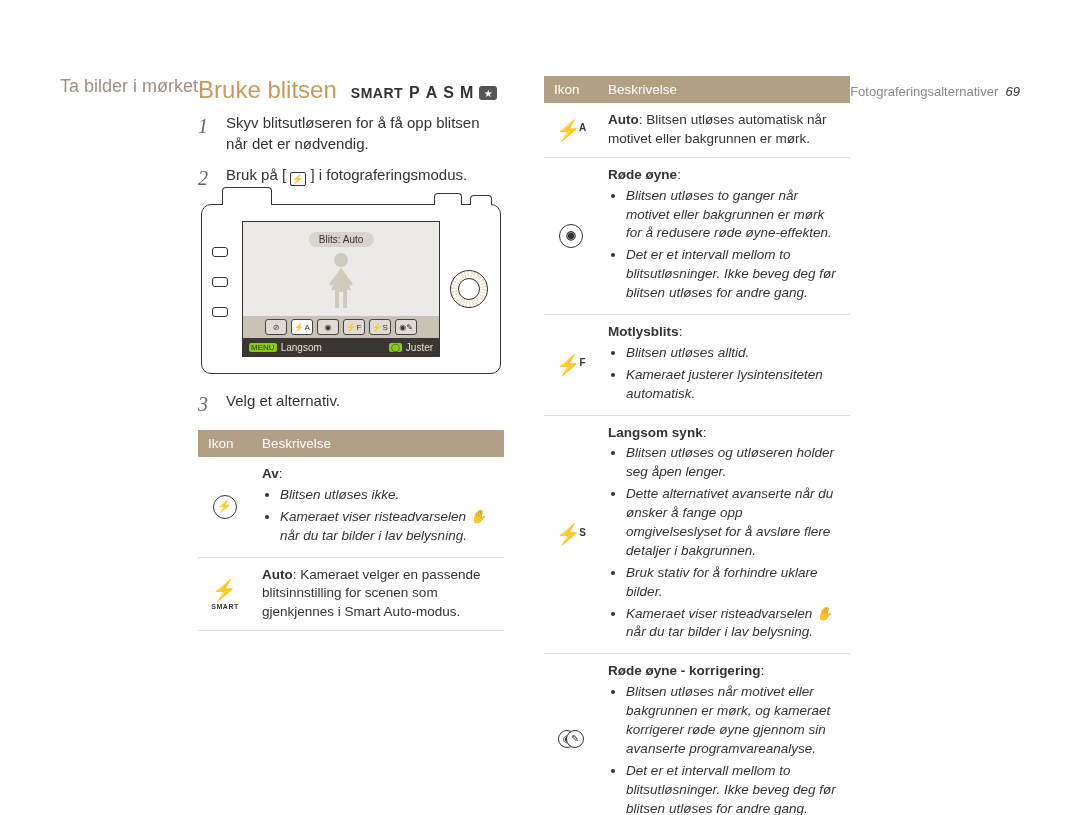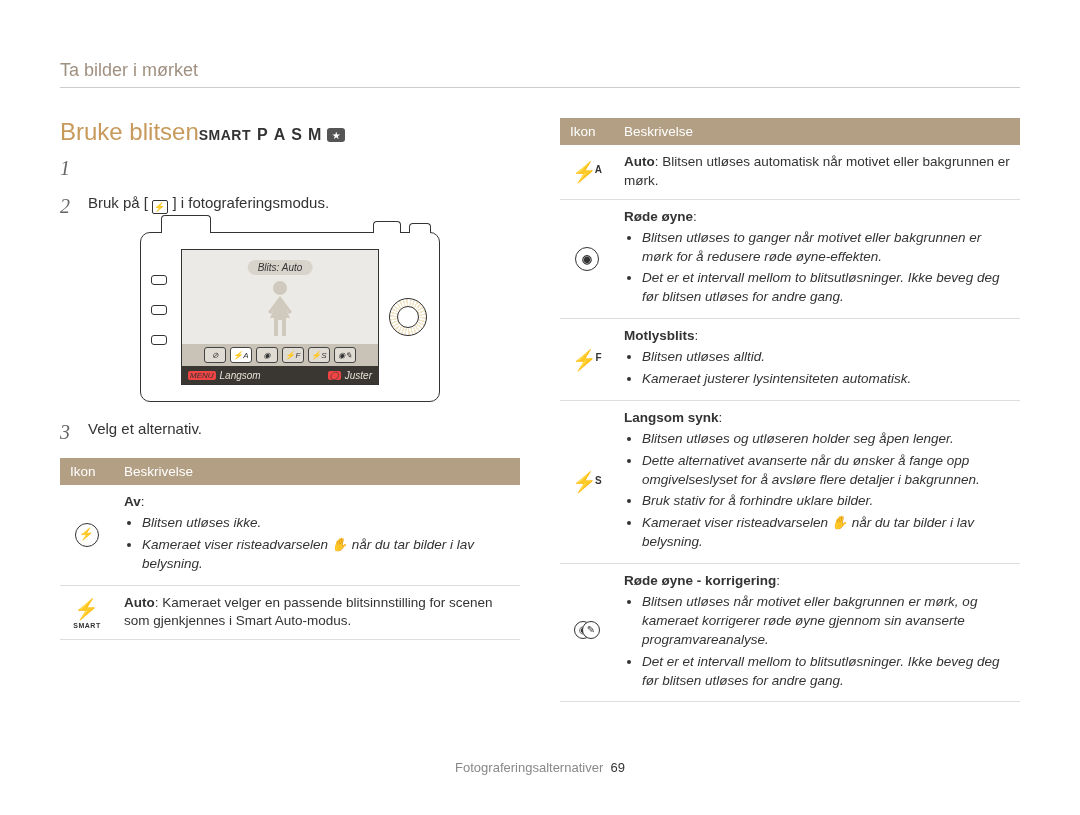--- a/index.html
+++ b/index.html
@@ -5,23 +5,23 @@
   * { box-sizing: border-box; margin: 0; padding: 0; }
   body {
     font-family: Arial, Helvetica, sans-serif;
     background: #fff;
     width: 1080px;
     height: 815px;
     position: relative;
     color: #333;
   }
   .page {
-    padding: 60px 60px 40px 60px;
+    padding: 76px 60px 40px 60px;
     display: flex;
-    flex-direction: column;
+    flex-direction: row;
     height: 100%;
   }
   .breadcrumb {
     font-size: 18px;
     color: #a09080;
     font-weight: 300;
     margin-bottom: 6px;
   }
   .hr {
     border: none;
@@ -30,20 +30,21 @@
   }
   .columns {
     display: flex;
     gap: 40px;
     flex: 1;
   }
   .col { flex: 1; min-width: 0; }
   .section-heading {
     display: flex;
     align-items: baseline;
+    gap: 14px;
     margin-bottom: 8px;
   }
   .section-title {
     font-size: 24px;
     color: #c79a5b;
     font-weight: 400;
   }
   .mode-row { display: flex; gap: 6px; align-items: center; }
   .mode-smart { font-size: 14px; font-weight: 700; letter-spacing: 0.5px; }
   .mode-letter { font-size: 16px; font-weight: 700; }
@@ -66,21 +67,21 @@
   .camera-body {
     width: 300px; height: 170px; border: 1.5px solid #333; border-radius: 10px;
     background: #fff; position: relative;
   }
   .camera-top-flash { position:absolute; top:-18px; left:20px; width:50px; height:18px; border:1.5px solid #333; border-bottom:none; border-radius:4px 4px 0 0; background:#fff; }
   .camera-top-dial { position:absolute; top:-12px; right:38px; width:28px; height:12px; border:1.5px solid #333; border-bottom:none; border-radius:4px 4px 0 0; background:#fff;}
   .camera-top-shutter { position:absolute; top:-10px; right:8px; width:22px; height:10px; border:1.5px solid #333; border-bottom:none; border-radius:4px 4px 0 0; background:#fff;}
   .camera-lcd {
     position:absolute; top:16px; left:40px; right:60px; bottom:16px;
     border:1.5px solid #333; background:#eceae6;
-    display:flex; flex-direction:column;font-style:italic;
+    display:flex; flex-direction:column;
   }
   .lcd-top { flex:1; position:relative; }
   .lcd-label {
     position:absolute; top:10px; left:50%; transform:translateX(-50%);
     background:#d8d4cc; border-radius:10px; padding:2px 10px; font-size:10px;
   }
   .lcd-person {
     position:absolute; left:50%; top:30%; transform:translateX(-50%);
     width:40px; height:60px;
   }
@@ -90,21 +91,21 @@
   .lcd-icon {
     width:22px; height:16px; border:1px solid #444; border-radius:3px; background:#e0dcd3;
     display:flex;align-items:center;justify-content:center;font-size:8px;
   }
   .lcd-icon.sel{ background:#fff; }
   .lcd-bottom {
     height:18px; background:#3a3732; color:#e6e1d6; display:flex; align-items:center;
     font-size:10px; gap:8px; padding:0 6px;
   }
   .lcd-btn-label{display:flex;gap:4px;align-items:center;}
-  .lcd-badge{background:#ef4444;color:#333;border-radius:2px;padding:0 2px;font-size:8px;}
+  .lcd-badge{background:#84cc16;color:#333;border-radius:2px;padding:0 2px;font-size:8px;}
   .side-wheel{
     position:absolute; right:12px; top:50%; transform:translateY(-50%);
     width:38px;height:38px;border:1.5px solid #333;border-radius:50%;
     background: repeating-conic-gradient(#fff 0 6deg,#f3e5c8 6deg 12deg);
   }
   .side-wheel::after{content:"";position:absolute;inset:7px;border:1.5px solid #333;border-radius:50%;background:#fff;}
   .left-btn{position:absolute;left:10px;width:16px;height:10px;border:1.5px solid #333;border-radius:3px;}
   .left-btn.b1{top:42px;} .left-btn.b2{top:72px;} .left-btn.b3{top:102px;}
   
   .tbl { width:100%; border-collapse: collapse; font-size:13.5px; margin-bottom:10px; }
@@ -121,21 +122,21 @@
   .smart-sub{font-size:7px;font-weight:700;display:block;margin-top:-2px;letter-spacing:0.5px;}
   .eye-double{position:relative;display:inline-block;width:26px;height:18px;}
   .eye-double .g1,.eye-double .g2{position:absolute;width:18px;height:18px;border:1.5px solid #333;border-radius:50%;display:flex;align-items:center;justify-content:center;font-size:10px;background:#fff;}
   .eye-double .g1{left:0;} .eye-double .g2{left:8px;}
   .desc-title{font-weight:700;}
   .desc ul{list-style:disc;padding-left:18px;margin-top:2px;}
   .desc ul li{margin-bottom:3px;font-style:italic;}
   .hand-icon{display:inline-block;font-size:13px;}
   .footnote{font-size:12px;color:#777;margin-top:6px;}
   .footer{ text-align:center; font-size:13px; color:#888; padding-top:8px;}
-  .footer .pn{color:#333;}
+  .footer .pn{color:#333;font-style:italic;}
 </style>
 </head>
 <body>
 
 <div class="page">
   <div class="breadcrumb">Ta bilder i mørket</div>
   <hr class="hr">
 
   <div class="columns">
 
@@ -148,20 +149,21 @@
           <span class="mode-letter">A</span>
           <span class="mode-letter">S</span>
           <span class="mode-letter">M</span>
           <span class="mode-star">★</span>
         </span>
       </div>
 
       <ol class="steps">
         <li class="step">
           <span class="step-num">1</span>
+          <span>Skyv blitsutløseren for å få opp blitsen når det er nødvendig.</span>
         </li>
         <li class="step">
           <span class="step-num">2</span>
           <span>
             <span>Bruk på [</span>
             <span class="inline-icon">⚡</span>
             <span>] i fotograferingsmodus.</span>
           </span>
         </li>
       </ol>

